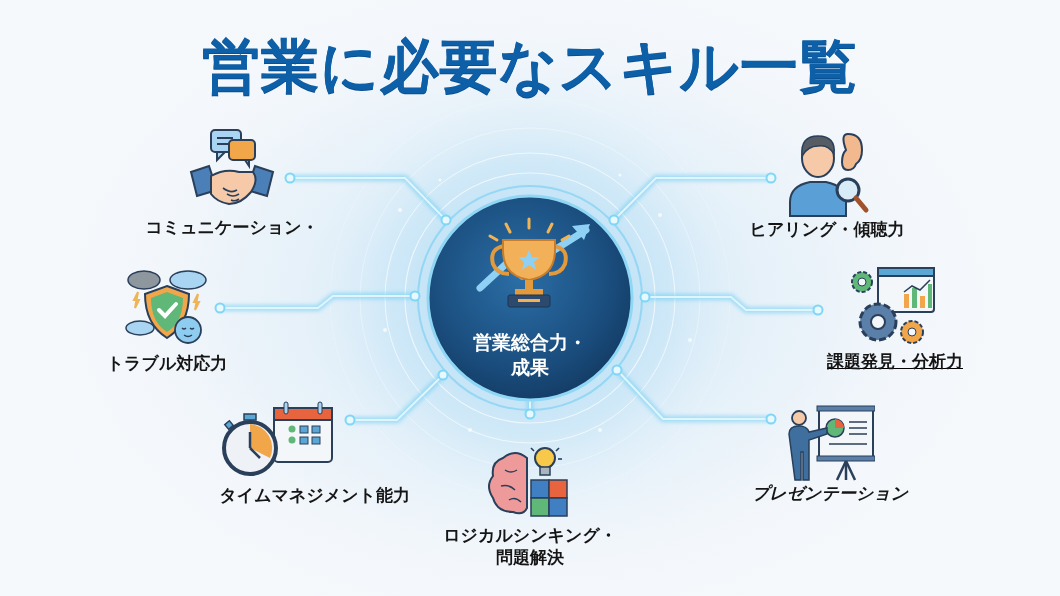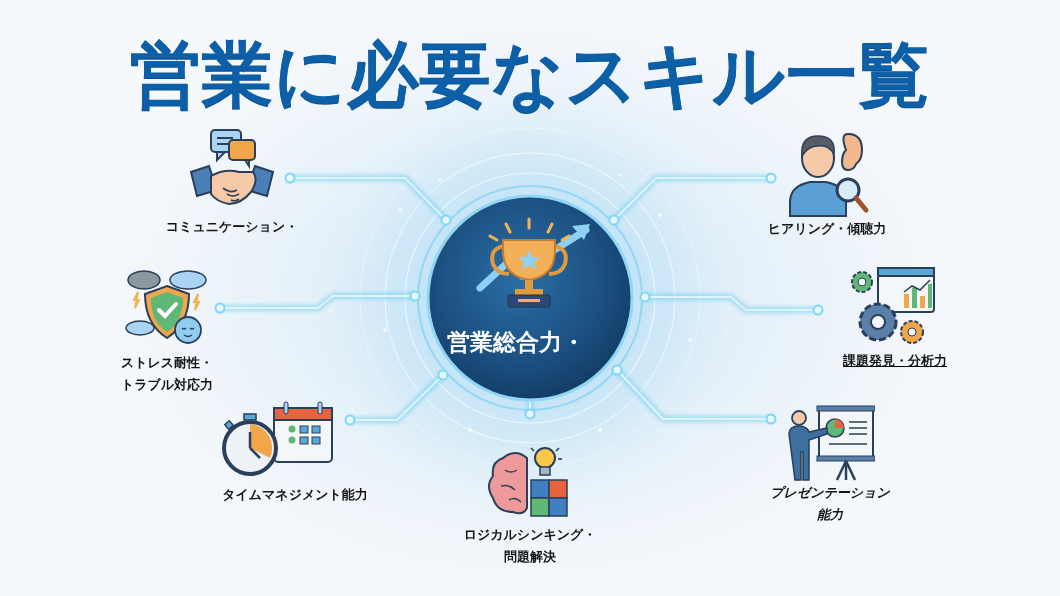--- a/index.html
+++ b/index.html
@@ -5,32 +5,32 @@
   * { margin:0; padding:0; box-sizing:border-box; }
   html, body { width:1060px; height:596px; overflow:hidden; }
   body {
     font-family: "DejaVu Sans", "Liberation Sans", sans-serif;
     background: radial-gradient(ellipse 520px 360px at 530px 300px, #cfe6f6 0%, #e6f1f9 45%, #f3f7fb 75%, #f6f9fc 100%);
     position: relative;
   }
   .stage { position:absolute; left:0; top:0; width:1060px; height:596px; }
   .title {
     position:absolute; left:0; top:28px; width:1060px; text-align:center;
-    font-size:71px; font-weight:bold; letter-spacing:1px;
+    font-size:58px; font-weight:bold; letter-spacing:1px;
     color:#0d5fa8;
     text-shadow: 0 1px 0 #0a4f8f;
   }
   svg.bg { position:absolute; left:0; top:0; }
   .center-label {
-    position:absolute; left:416px; top:330px; width:200px; text-align:center;
-    color:#ffffff; font-size:23px; font-weight:bold; line-height:25px;
+    position:absolute; left:430px; top:330px; width:200px; text-align:center;
+    color:#ffffff; font-size:19px; font-weight:bold; line-height:25px;
   }
   .node { position:absolute; text-align:center; }
   .node .label {
-    font-size:13px; font-weight:bold; color:#151515; line-height:22px; white-space:nowrap;
+    font-size:17px; font-weight:bold; color:#151515; line-height:22px; white-space:nowrap;
   }
   .node .icon { display:block; margin:0 auto; }
 </style>
 </head>
 <body>
 
 <div class="stage">
 
   <svg class="bg" width="1060" height="596" viewBox="0 0 1060 596">
     <defs>
@@ -133,20 +133,21 @@
       <rect x="515" y="289" width="28" height="6" fill="#e29a3c"></rect>
       <rect x="508" y="295" width="42" height="12" rx="2" fill="#2c4a6e" stroke="#1e3552"></rect>
       <rect x="518" y="299" width="22" height="3" fill="#f2b058"></rect>
     </g>
   </svg>
 
   <div class="title">営業に必要なスキル一覧</div>
 
   <div class="center-label">
     <div>営業総合力・</div>
+    <div>成果</div>
   </div>
 
   <div class="node" style="left:132px; top:128px; width:200px;">
     <svg class="icon" width="90" height="88" viewBox="0 0 90 88">
       <rect x="24" y="2" width="30" height="22" rx="4" fill="#a9d4f2" stroke="#2a3f5a" stroke-width="2"></rect>
       <polygon points="30,24 30,32 38,24" fill="#a9d4f2" stroke="#2a3f5a" stroke-width="2"></polygon>
       <line x1="30" y1="10" x2="46" y2="10" stroke="#2a3f5a" stroke-width="2"></line>
       <line x1="30" y1="16" x2="42" y2="16" stroke="#2a3f5a" stroke-width="2"></line>
       <rect x="42" y="12" width="26" height="20" rx="4" fill="#f2a64a" stroke="#2a3f5a" stroke-width="2"></rect>
       <polygon points="58,32 62,38 62,32" fill="#f2a64a" stroke="#2a3f5a" stroke-width="2"></polygon>
@@ -164,25 +165,24 @@
       <ellipse cx="66" cy="14" rx="18" ry="9" fill="#a9d4f2" stroke="#2a3f5a" stroke-width="1.5"></ellipse>
       <ellipse cx="18" cy="62" rx="14" ry="7" fill="#a9d4f2" stroke="#2a3f5a" stroke-width="1.5"></ellipse>
       <polygon points="16,26 12,34 17,34 13,42" fill="none" stroke="#f0b454" stroke-width="2"></polygon>
       <polygon points="76,28 72,36 77,36 73,44" fill="none" stroke="#f0b454" stroke-width="2"></polygon>
       <path d="M45,20 l22,8 q0,30 -22,44 q-22,-14 -22,-44 z" fill="#f2a64a" stroke="#2a3f5a" stroke-width="2"></path>
       <path d="M45,26 l16,6 q0,24 -16,34 q-16,-10 -16,-34 z" fill="#5fb877"></path>
       <polyline points="37,44 43,50 54,38" fill="none" stroke="#ffffff" stroke-width="4" stroke-linecap="round"></polyline>
       <circle cx="66" cy="64" r="13" fill="#8fcdf0" stroke="#2a3f5a" stroke-width="1.8"></circle>
       <path d="M60,62 q2,2 4,0 M68,62 q2,2 4,0 M62,69 q4,3 8,0" fill="none" stroke="#2a3f5a" stroke-width="1.4"></path>
     </svg>
-    <div class="label">ストレス耐性・</div>
     <div class="label">トラブル対応力</div>
   </div>
 
-  <div class="node" style="left:180px; top:400px; width:230px;">
+  <div class="node" style="left:180px; top:400px; width:230px;text-align:right;">
     <svg class="icon" width="120" height="84" viewBox="0 0 120 84" style="margin-left:40px;">
       <rect x="54" y="8" width="58" height="54" rx="4" fill="#f4f7fa" stroke="#2a3f5a" stroke-width="2"></rect>
       <rect x="54" y="8" width="58" height="12" fill="#e8643f" stroke="#2a3f5a" stroke-width="2"></rect>
       <rect x="64" y="2" width="4" height="12" rx="2" fill="#a9d4f2" stroke="#2a3f5a"></rect>
       <rect x="98" y="2" width="4" height="12" rx="2" fill="#a9d4f2" stroke="#2a3f5a"></rect>
       <g fill="#5aa7d6" stroke="#2a3f5a" stroke-width="1">
         <rect x="80" y="26" width="8" height="7"></rect>
           <rect x="92" y="26" width="8" height="7"></rect>
         <rect x="80" y="37" width="8" height="7"></rect>
           <rect x="92" y="37" width="8" height="7"></rect>
@@ -264,16 +264,15 @@
           <line x1="64" y1="30" x2="82" y2="30"></line>
           <line x1="44" y1="40" x2="82" y2="40"></line>
         </g>
       <line x1="61" y1="57" x2="52" y2="76" stroke="#2a3f5a" stroke-width="2.5"></line>
       <line x1="61" y1="57" x2="70" y2="76" stroke="#2a3f5a" stroke-width="2.5"></line>
       <line x1="61" y1="57" x2="61" y2="76" stroke="#2a3f5a" stroke-width="2.5"></line>
       <circle cx="14" cy="14" r="7" fill="#f6c9a8" stroke="#2a3f5a" stroke-width="1.8"></circle>
       <path d="M4,30 q0,-8 10,-8 q8,0 10,6 l18,-4 v6 l-18,6 v40 h-6 v-28 h-2 v28 h-6 z" fill="#3f6f9e" stroke="#2a3f5a" stroke-width="1.5"></path>
     </svg>
     <div class="label">プレゼンテーション</div>
-    <div class="label">能力</div>
   </div>
 
 </div>
 
 </body></html>

